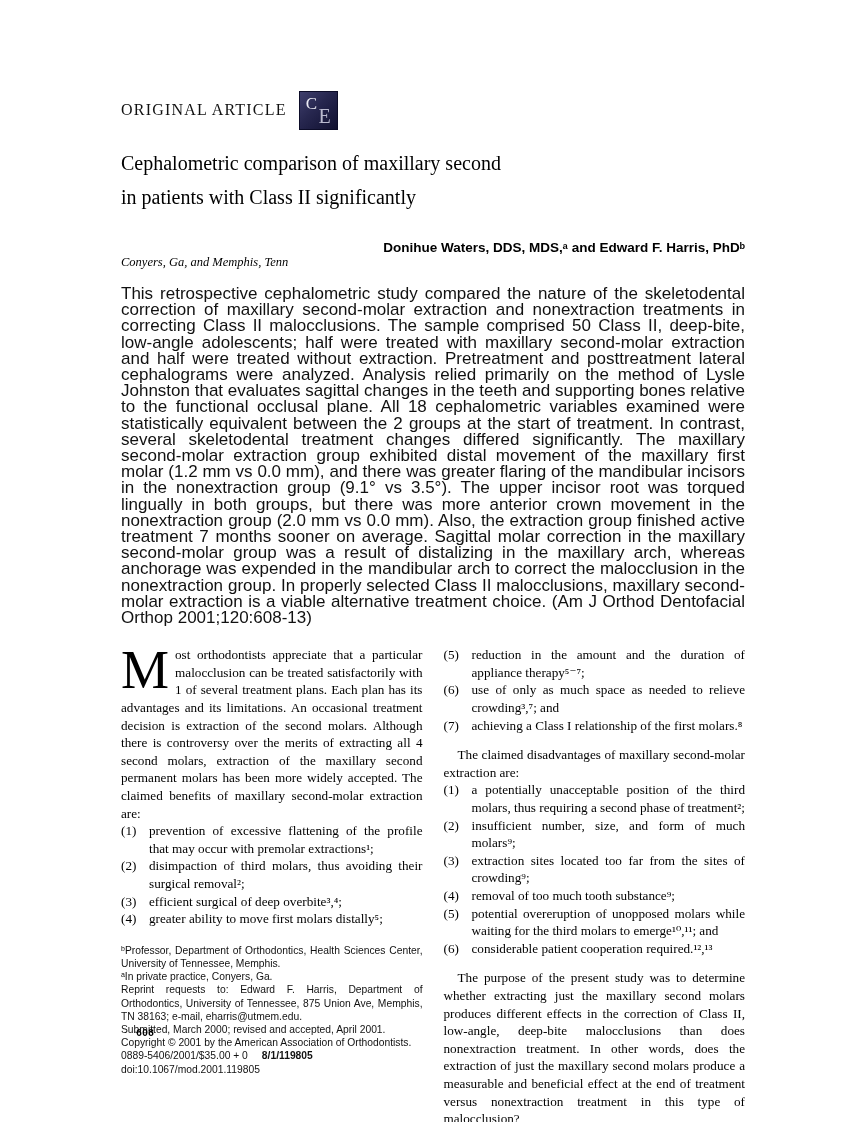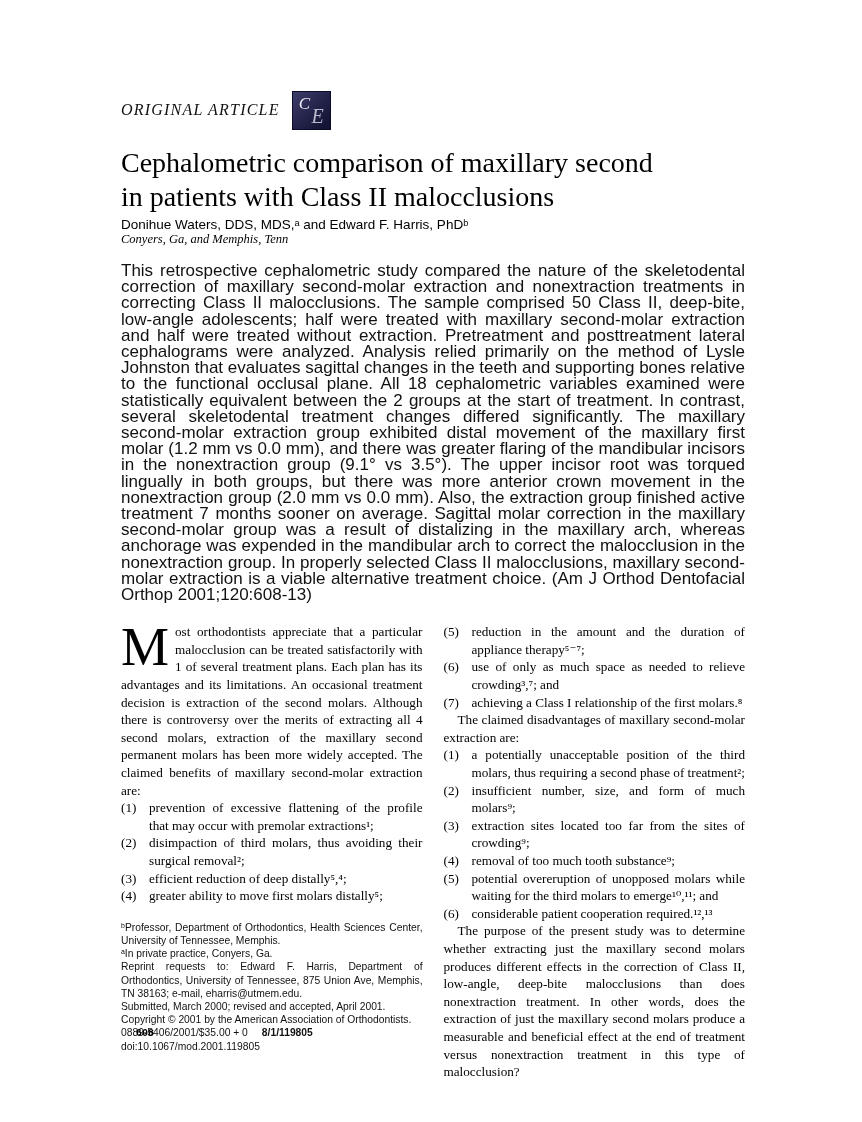--- a/index.html
+++ b/index.html
@@ -6,39 +6,39 @@
   html, body { background: #ffffff; }
   body {
     width: 862px; height: 1122px; position: relative;
     font-family: "Liberation Serif", "DejaVu Serif", serif;
     color: #000;
     overflow: hidden;
   }
   .sheet { position: absolute; left: 121px; top: 90px; width: 624px; }
 
   
-  .header-row { display: flex; align-items: center; height: 40px; font-style: italic; }
+  .header-row { display: flex; align-items: center; height: 40px; }
   .article-type {
     font-size: 16px; letter-spacing: 1.2px; color: #111;
   }
   .ce-badge {
     position: relative; width: 39px; height: 39px; margin-left: 12px;
     background: linear-gradient(135deg, #40406e 0%, #26264e 45%, #0f0f2e 100%);
     box-shadow: 0 0 0 1px #0c0c28 inset;
   }
   .ce-c { position: absolute; top: 3px; left: 7px; color: #ececf4; font-size: 17px; }
   .ce-e { position: absolute; bottom: 2px; right: 7px; color: #b9b9ce; font-size: 20px; }
 
   
-  .title { margin-top: 16px; font-weight: normal; font-size: 28px; line-height: 34px; color: #000; }
+  .title { margin-top: 16px; font-weight: normal; font-size: 20px; line-height: 34px; color: #000; }
   .title-line { display: block; }
   .authors {
-    margin-top: 3px;
+    margin-top: 26px;
     font-family: "Liberation Sans", "DejaVu Sans", sans-serif;
-    font-weight: normal; font-size: 13.5px; color: #000;
+    font-weight: bold; font-size: 13.5px; color: #000; text-align: right;
   }
   .affiliation { font-style: italic; font-size: 12.5px; }
 
   
   .abstract {
     margin-top: 16px;
     font-family: "Liberation Sans", "DejaVu Sans", sans-serif;
     font-size: 17px; line-height: 16.2px; text-align: justify; color: #111;
   }
 
@@ -47,21 +47,21 @@
   .col { width: calc((100% - 21px) / 2); font-size: 13.2px; line-height: 17.6px; }
   .intro { text-align: justify; }
   .dropcap {
     float: left; font-size: 54px; line-height: 44px;
     padding: 2px 6px 0 0; font-family: "Liberation Serif", serif;
   }
   .list-item { display: flex; }
   .list-item .num { width: 28px; flex-shrink: 0; }
   .list-item .txt { flex: 1; text-align: justify; }
   .para { text-align: justify; }
-  .indent { text-indent: 14px; }
+  .indent { text-indent: 14px; margin-top: 12px; }
 
   
   .footnotes {
     margin-top: 16px;
     font-family: "Liberation Sans", "DejaVu Sans", sans-serif;
     font-size: 10.3px; line-height: 13.2px; color: #111;
   }
   .fn { text-align: justify; }
   .fn-code .code-bold { font-weight: bold; margin-left: 14px; }
 
@@ -80,21 +80,21 @@
   <div class="header-row">
     <span class="article-type">ORIGINAL ARTICLE</span>
     <span class="ce-badge">
       <span class="ce-c">C</span>
       <span class="ce-e">E</span>
     </span>
   </div>
 
   <h1 class="title">
     <span class="title-line">Cephalometric comparison of maxillary second</span>
-    <span class="title-line">in patients with Class II malocclusions</span>
+    <span class="title-line">in patients with Class II significantly</span>
   </h1>
 
   <div class="authors">Donihue Waters, DDS, MDS,ᵃ and Edward F. Harris, PhDᵇ</div>
   <div class="affiliation">Conyers, Ga, and Memphis, Tenn</div>
 
   <p class="abstract">This retrospective cephalometric study compared the nature of the skeletodental correction of maxillary second-molar extraction and nonextraction treatments in correcting Class II malocclusions. The sample comprised 50 Class II, deep-bite, low-angle adolescents; half were treated with maxillary second-molar extraction and half were treated without extraction. Pretreatment and posttreatment lateral cephalograms were analyzed. Analysis relied primarily on the method of Lysle Johnston that evaluates sagittal changes in the teeth and supporting bones relative to the functional occlusal plane. All 18 cephalometric variables examined were statistically equivalent between the 2 groups at the start of treatment. In contrast, several skeletodental treatment changes differed significantly. The maxillary second-molar extraction group exhibited distal movement of the maxillary first molar (1.2 mm vs 0.0 mm), and there was greater flaring of the mandibular incisors in the nonextraction group (9.1° vs 3.5°). The upper incisor root was torqued lingually in both groups, but there was more anterior crown movement in the nonextraction group (2.0 mm vs 0.0 mm). Also, the extraction group finished active treatment 7 months sooner on average. Sagittal molar correction in the maxillary second-molar group was a result of distalizing in the maxillary arch, whereas anchorage was expended in the mandibular arch to correct the malocclusion in the nonextraction group. In properly selected Class II malocclusions, maxillary second-molar extraction is a viable alternative treatment choice. (Am J Orthod Dentofacial Orthop 2001;120:608-13)</p>
 
   <div class="columns">
 
     <div class="col">
@@ -104,21 +104,21 @@
         <div class="list-item">
           <span class="num">(1)</span>
           <span class="txt">prevention of excessive flattening of the profile that may occur with premolar extractions¹;</span>
         </div>
         <div class="list-item">
           <span class="num">(2)</span>
           <span class="txt">disimpaction of third molars, thus avoiding their surgical removal²;</span>
         </div>
         <div class="list-item">
           <span class="num">(3)</span>
-          <span class="txt">efficient reduction of deep distally⁵,⁴;</span>
+          <span class="txt">efficient surgical of deep overbite³,⁴;</span>
         </div>
         <div class="list-item">
           <span class="num">(4)</span>
           <span class="txt">greater ability to move first molars distally⁵;</span>
         </div>
       </div>
 
       <div class="footnotes">
         <p class="fn">ᵇProfessor, Department of Orthodontics, Health Sciences Center, University of Tennessee, Memphis.</p>
         <p class="fn">ᵃIn private practice, Conyers, Ga.</p>

